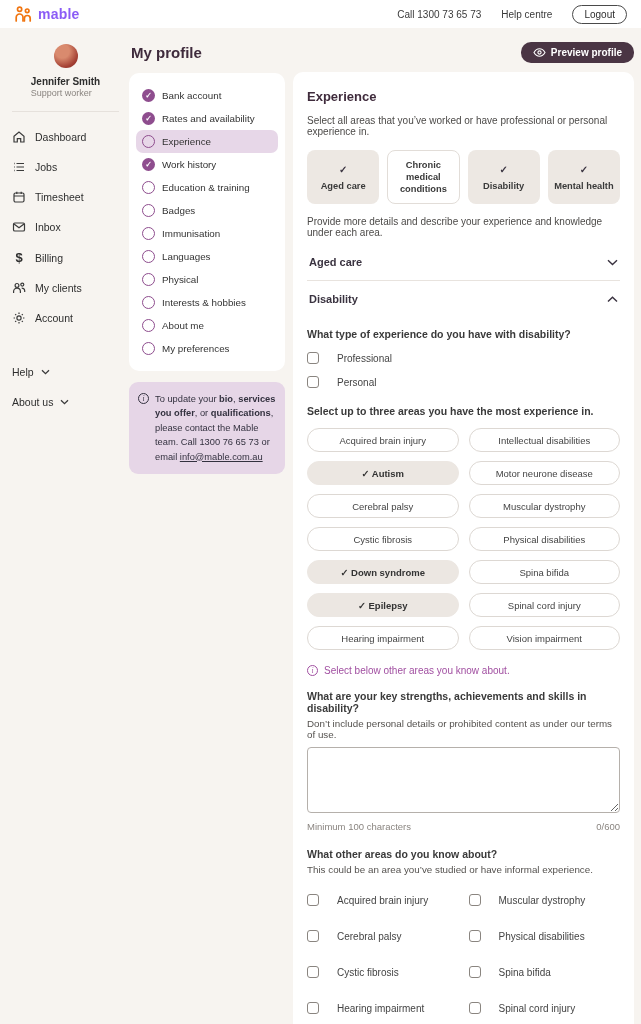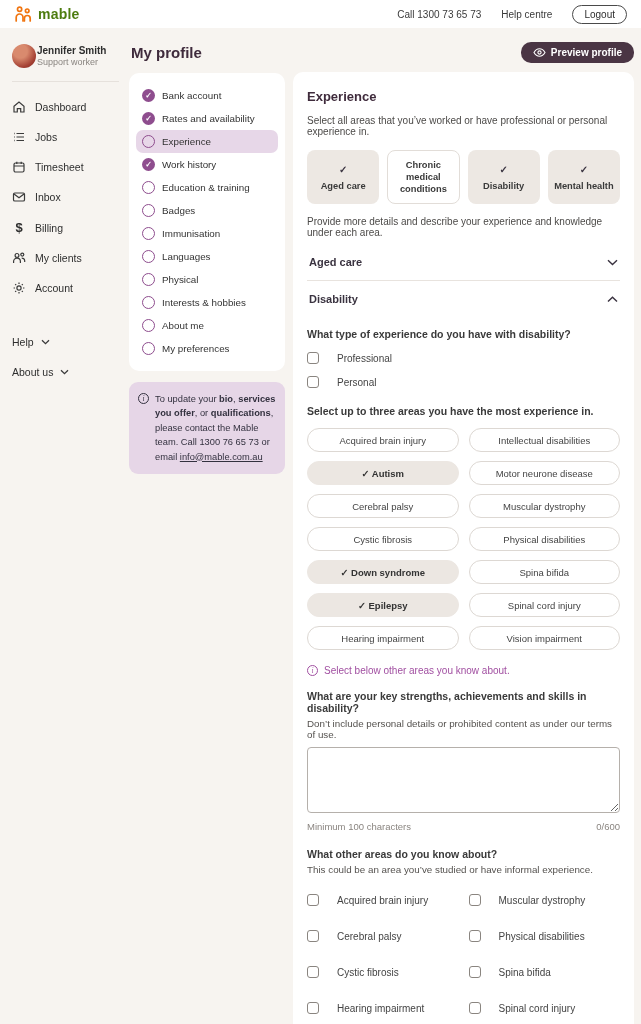--- a/index.html
+++ b/index.html
@@ -10,32 +10,32 @@
     color:#3a3a3a;
     overflow:hidden;
     -webkit-font-smoothing:antialiased;
   }
   
   .topbar {
     height:28px; background:#fff; display:flex; align-items:center;
     justify-content:space-between; padding:0 14px;
   }
   .brand { display:flex; align-items:center; gap:5px; }
-  .brand-text { color:#4d7c0f; font-weight:bold; font-size:14px; letter-spacing:.2px; }
+  .brand-text { color:#8b5cf6; font-weight:bold; font-size:14px; letter-spacing:.2px; }
   .topbar-right { display:flex; align-items:center; gap:20px; font-size:10px; color:#3a3a3a; }
   .logout-btn {
     border:1px solid #4a4a4a; background:#fff; border-radius:12px;
     padding:3px 11px; font-size:10px; color:#2e2e2e; cursor:pointer;
     font-family:inherit;
   }
   
   .layout { display:flex; align-items:flex-start; }
   
   .sidebar { width:129px; flex:none; padding:16px 10px 0 12px; }
-  .user-row { display:flex; gap:1px; align-items:flex-start; }
+  .user-row { display:flex; gap:7px; align-items:center;flex-direction:column; }
   .avatar {
     width:24px; height:24px; border-radius:50%; flex:none;
     background: radial-gradient(circle at 35% 30%, #d98a6e 0 30%, #a33f33 70%, #7e2d26 100%);
   }
   .user-name { font-size:10px; font-weight:bold; color:#2e2e2e; line-height:1.3; }
   .user-role { font-size:9px; color:#8a8580; }
   .side-divider { border-top:1px solid #e6e1dc; margin:13px 0 10px; }
   .side-item { display:flex; align-items:center; gap:9px; padding:8px 0; font-size:10.5px; color:#2e2e2e; cursor:pointer; }
   .side-item svg { flex:none; stroke:#3a3a3a; }
   .dollar-glyph { width:14px; text-align:center; font-size:13px; font-weight:bold; color:#2e2e2e; flex:none; }

